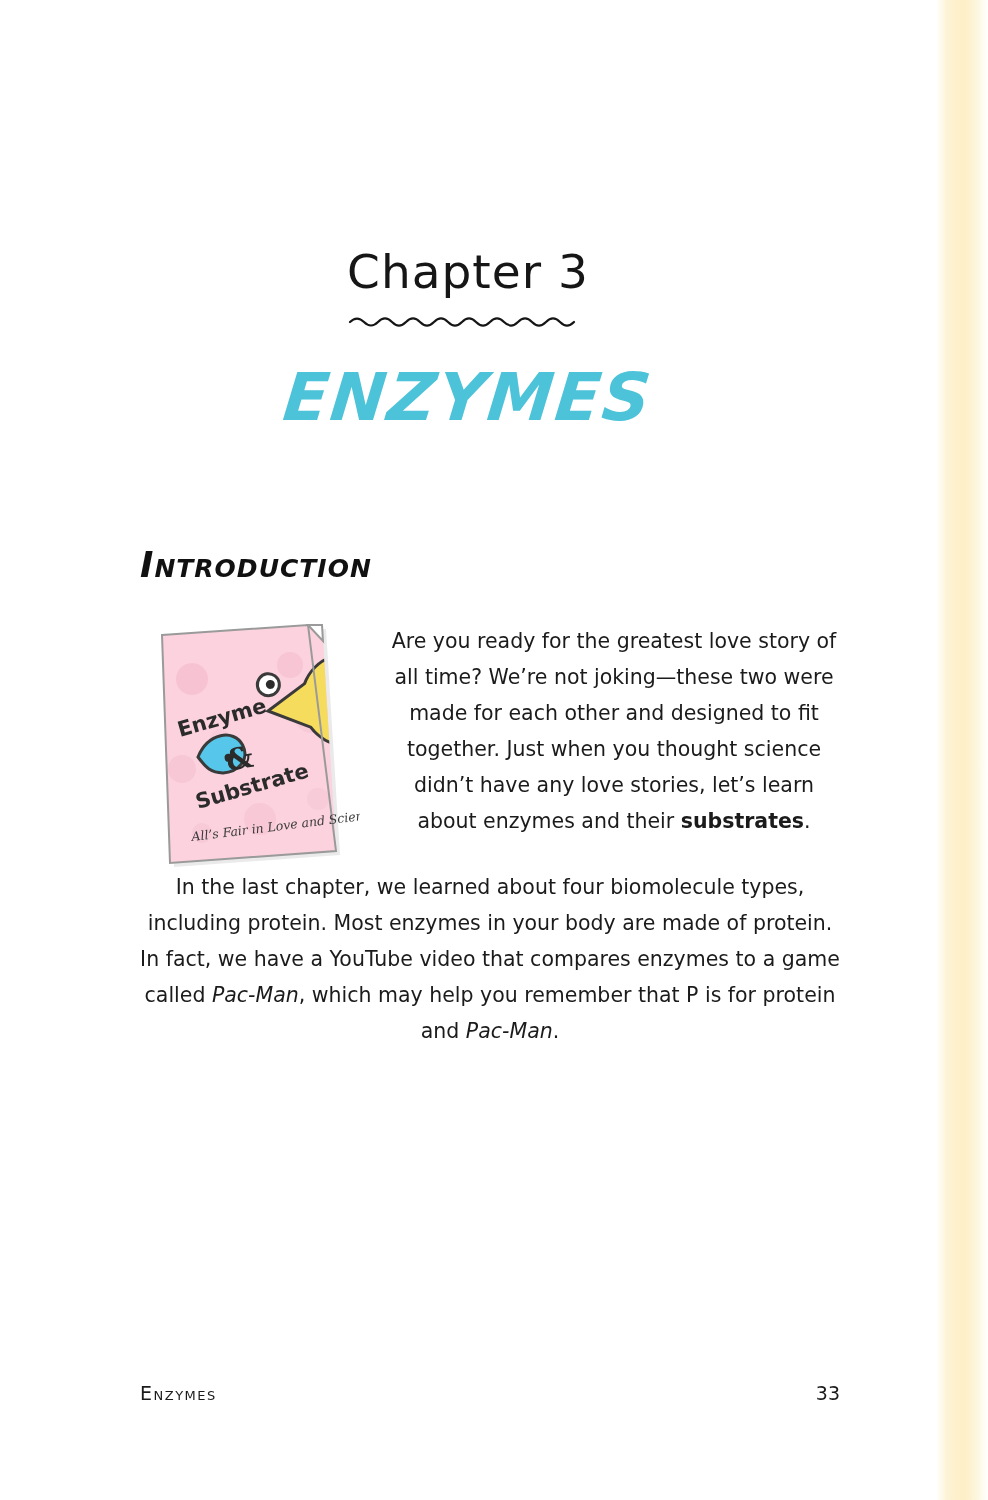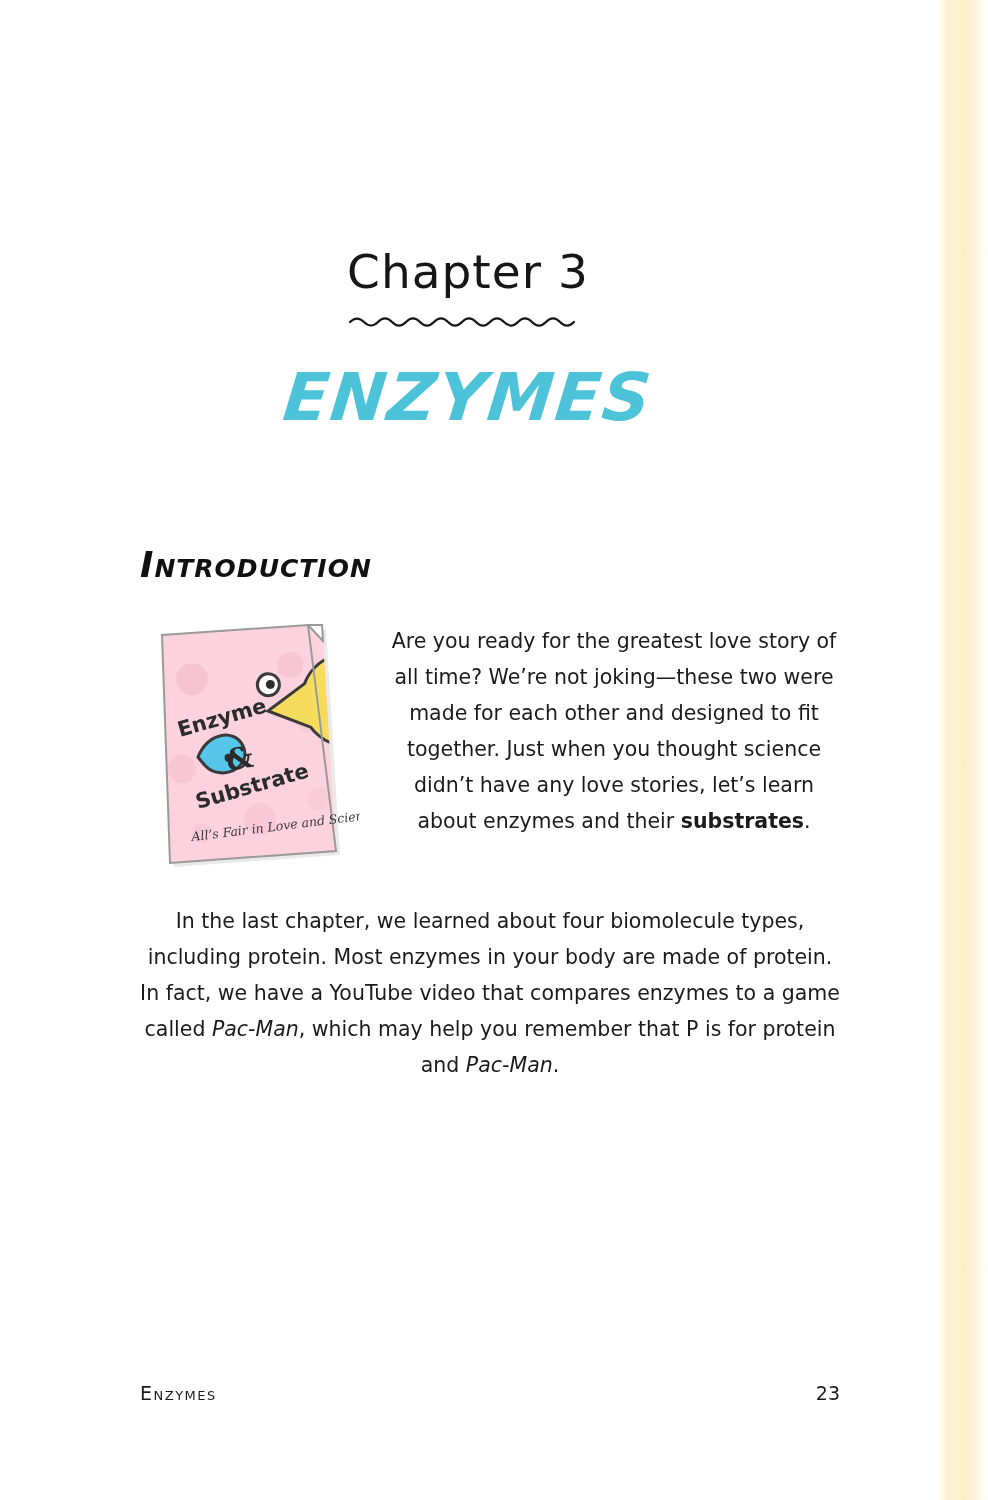--- a/index.html
+++ b/index.html
@@ -107,21 +107,20 @@
     padding-top: 4px;
   }
 
   .para {
     margin: 0 0 30px 0;
     text-align: center;
   }
   .para:last-child { margin-bottom: 0; }
 
   .structure-body {
-    margin-top: 34px;
     margin-left: 140px;
     width: 700px;
   }
 
   em.ital { font-style: italic; }
   strong.bold { font-weight: 700; }
 
   
   .footer {
     position: absolute;
@@ -216,18 +215,18 @@
 
 
   <div class="structure-body body-text">
     <p class="para">
       <span>In the last chapter, we learned about four biomolecule types, including protein. Most enzymes in your body are made of protein. In fact, we have a YouTube video that compares enzymes to a game called </span><em class="ital">Pac-Man</em><span>, which may help you remember that P is for protein and </span><em class="ital">Pac-Man</em><span>.</span>
     </p>
   </div>
 
   <div class="footer">
     <div class="footer-left">Enzymes</div>
-    <div class="footer-right">23</div>
+    <div class="footer-right">33</div>
   </div>
 
 </div>
 
 <div class="page-edge"></div>
 
 </body></html>

